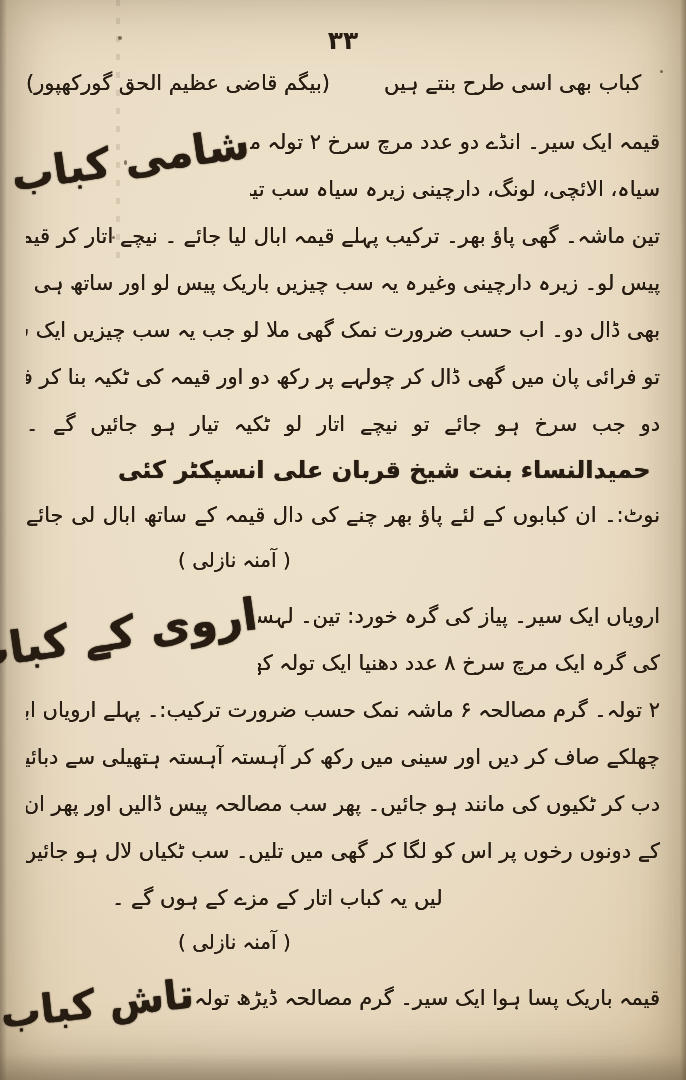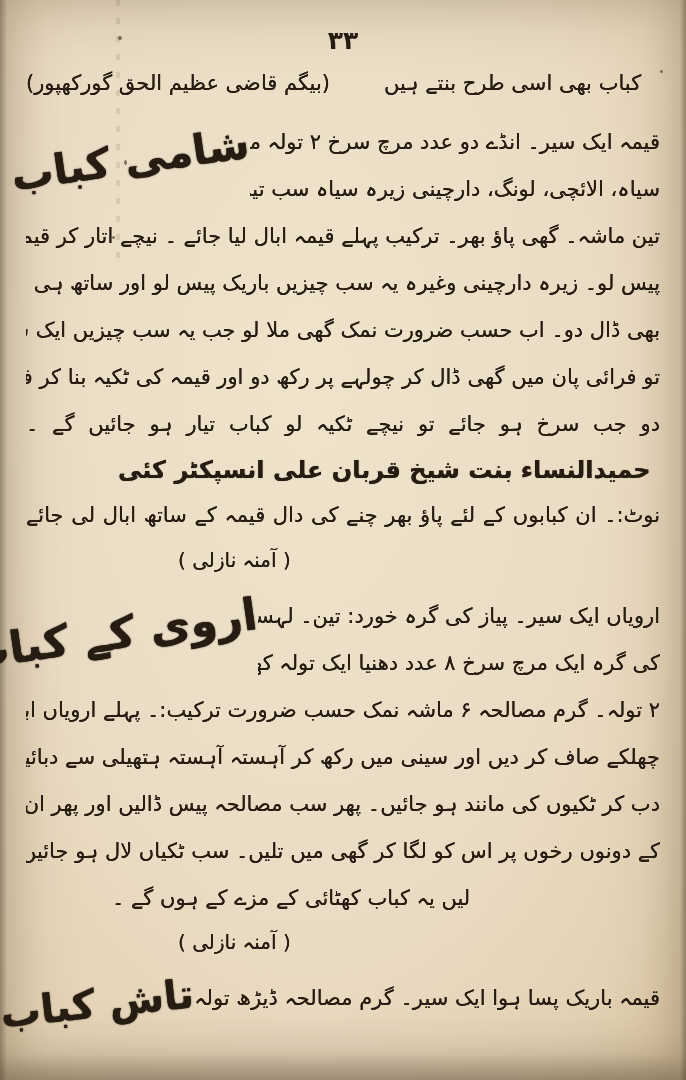--- a/index.html
+++ b/index.html
@@ -105,39 +105,39 @@
         <p class="jline">سیاہ، الائچی، لونگ، دارچینی زیرہ سیاہ سب تین</p>
       </div>
       <div class="headwrap">
         <h2 class="title t-shami">شامی کباب سادے</h2>
       </div>
     </div>
     <p class="jline">تین ماشہ۔ گھی پاؤ بھر۔ ترکیب پہلے قیمہ ابال لیا جائے ۔ نیچے اتار کر قیمہ کو خوب باریک</p>
     <p class="jline">پیس لو۔ زیرہ دارچینی وغیرہ یہ سب چیزیں باریک پیس لو اور ساتھ ہی انڈے</p>
     <p class="jline">بھی ڈال دو۔ اب حسب ضرورت نمک گھی ملا لو جب یہ سب چیزیں ایک سی ہو جائیں</p>
     <p class="jline">تو فرائی پان میں گھی ڈال کر چولہے پر رکھ دو اور قیمہ کی ٹکیہ بنا کر فرائی پان میں ڈال</p>
-    <p class="jline">دو جب سرخ ہو جائے تو نیچے ٹکیہ لو کباب تیار ہو جائیں گے ۔</p>
+    <p class="jline">دو جب سرخ ہو جائے تو نیچے اتار لو ٹکیہ تیار ہو جائیں گے ۔</p>
     <p class="attrib">حمیدالنساء بنت شیخ قربان علی انسپکٹر کئی</p>
     <p class="jline note">نوٹ:۔ ان کبابوں کے لئے پاؤ بھر چنے کی دال قیمہ کے ساتھ ابال لی جائے</p>
     <p class="credit">( آمنہ نازلی )</p>
 
     <div class="sect-head">
       <div class="ing">
         <p class="jline">ارویاں ایک سیر۔ پیاز کی گرہ خورد: تین۔ لہسن</p>
         <p class="jline">کی گرہ ایک مرچ سرخ ۸ عدد دھنیا ایک تولہ کھٹائی</p>
       </div>
       <div class="headwrap">
         <h2 class="title t-arvi">اروی کے کباب</h2>
       </div>
     </div>
     <p class="jline">۲ تولہ۔ گرم مصالحہ ۶ ماشہ نمک حسب ضرورت ترکیب:۔ پہلے ارویاں ابال کر</p>
     <p class="jline">چھلکے صاف کر دیں اور سینی میں رکھ کر آہستہ آہستہ ہتھیلی سے دبائیں تاکہ وہ</p>
     <p class="jline">دب کر ٹکیوں کی مانند ہو جائیں۔ پھر سب مصالحہ پیس ڈالیں اور پھر ان ٹکیوں</p>
     <p class="jline">کے دونوں رخوں پر اس کو لگا کر گھی میں تلیں۔ سب ٹکیاں لال ہو جائیں تو اتار</p>
-    <p class="closing">لیں یہ کباب کھٹائی کے مزے کے ہوں گے ۔</p>
+    <p class="closing">لیں یہ کباب اتار کے مزے کے ہوں گے ۔</p>
     <p class="credit">( آمنہ نازلی )</p>
 
     <div class="sect-head">
       <div class="ing">
         <p class="jline">قیمہ باریک پسا ہوا ایک سیر۔ گرم مصالحہ ڈیڑھ تولہ سفید زیرہ</p>
       </div>
       <div class="headwrap">
         <h2 class="title t-tash">تاش کباب</h2>
       </div>
     </div>

